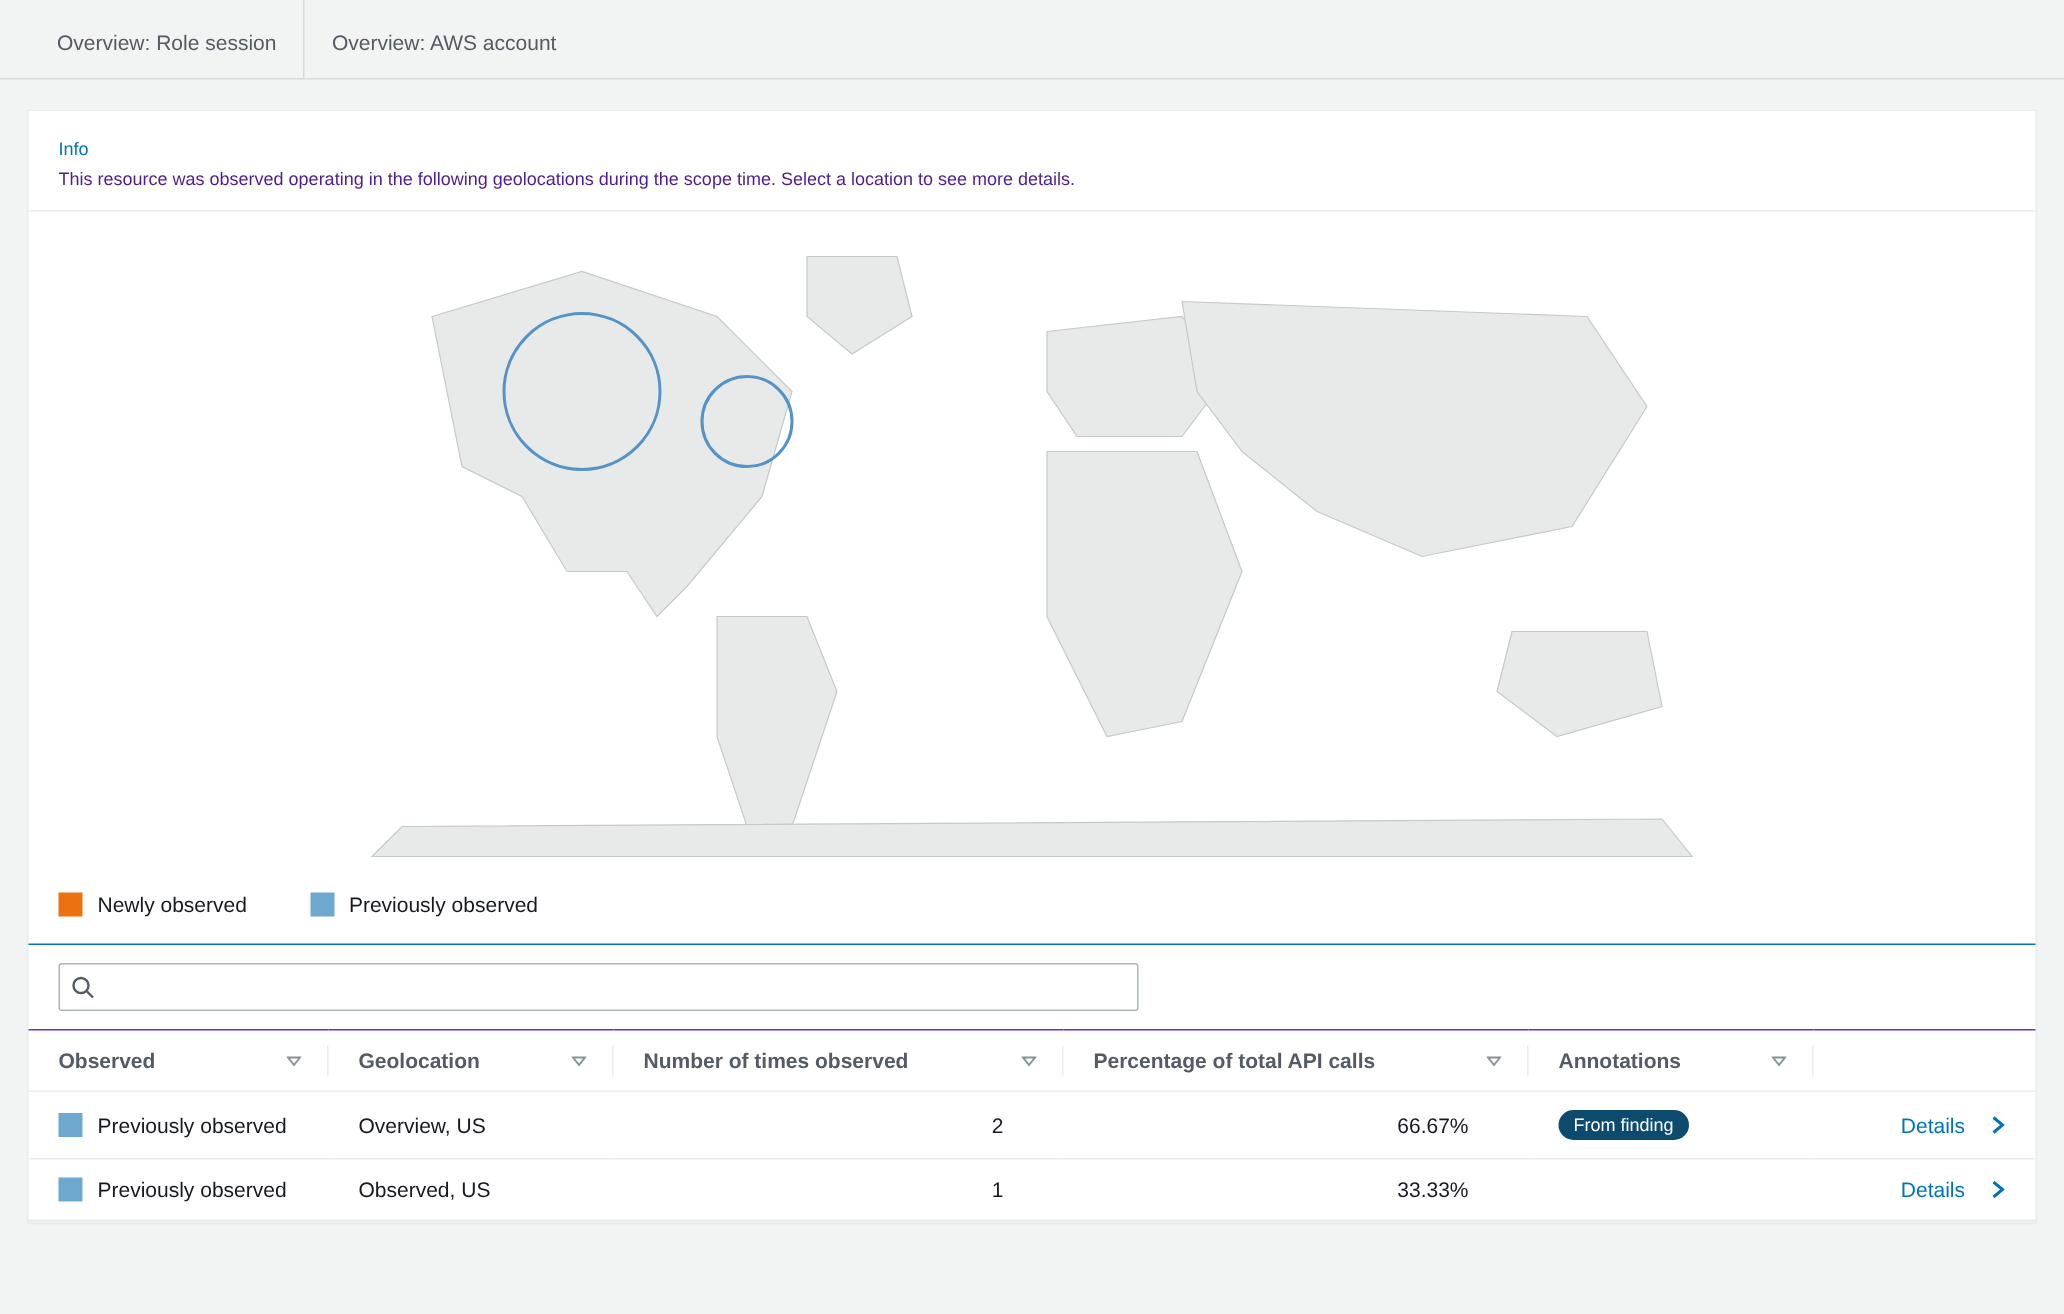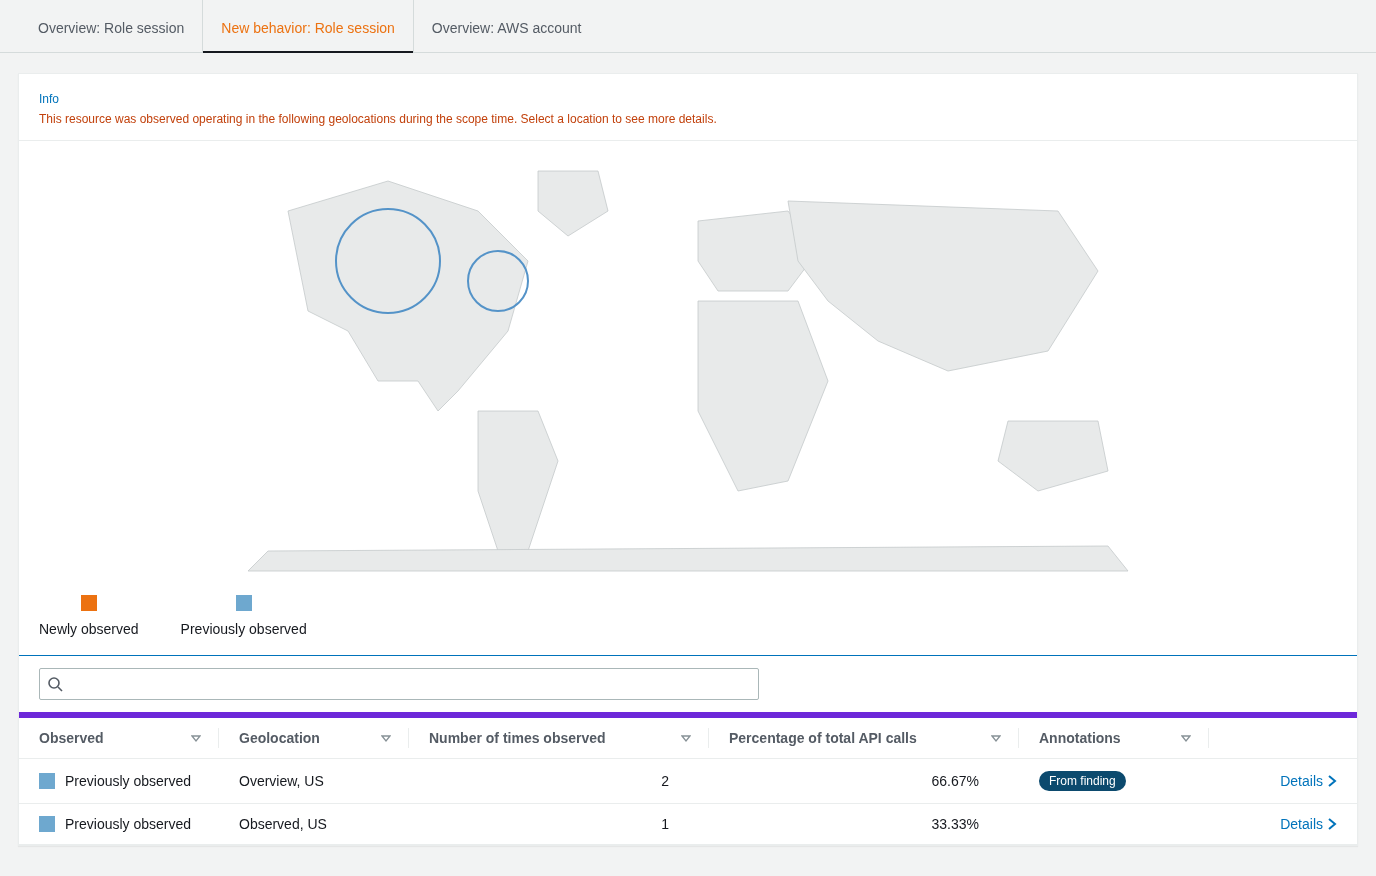--- a/index.html
+++ b/index.html
@@ -60,21 +60,21 @@
   }
   .info-link {
     font-size: 12px;
     font-weight: 400;
     color: #0073bb;
     cursor: pointer;
   }
   .panel-desc {
     margin-top: 6px;
     font-size: 12px;
-    color: #c2410c;
+    color: #4c1d95;
   }
   .map-container {
     position: relative;
     height: 440px;
     display: flex;
     justify-content: center;
     align-items: center;
     padding: 10px 0 0 0;
   }
   .map-svg {
@@ -87,21 +87,20 @@
     gap: 42px;
     padding: 14px 20px 18px 20px;
     align-items: center;
   }
   .legend-item {
     display: flex;
     align-items: center;
     gap: 10px;
     font-size: 14px;
     color: #16191f;
-    flex-direction: column;
   }
   .swatch {
     width: 16px;
     height: 16px;
   }
   .table-wrapper {
     border-top: 1px solid #0073bb;
   }
   .search-row {
     padding: 12px 20px;
@@ -129,21 +128,21 @@
     width: 100%;
     border-collapse: collapse;
     table-layout: fixed;
   }
   table.data thead th {
     text-align: left;
     font-weight: 700;
     color: #545b64;
     font-size: 14px;
     padding: 12px 20px;
-    border-top: 6px solid #6d28d9;
+    border-top: 1px solid #6d28d9;
     border-bottom: 1px solid #eaeded;
     position: relative;
   }
   table.data thead th .sort-icon {
     position: absolute;
     right: 18px;
     top: 50%;
     transform: translateY(-50%);
   }
   table.data thead th.sep::after {
@@ -171,37 +170,36 @@
     font-size: 12px;
     padding: 3px 10px;
     border-radius: 10px;
   }
   .details-link {
     color: #0073bb;
     font-weight: 400;
     cursor: pointer;
     display: inline-flex;
     align-items: center;
-    gap: 4px;
+    gap: 17px;
   }
   .right { text-align: right; }
   .num-right { text-align: right; padding-right: 40px !important; }
   .col-observed { width: 200px; }
   .col-geo { width: 190px; }
   .col-times { width: 300px; }
   .col-pct { width: 310px; }
   .col-annot { width: 190px; }
   .col-details { width: auto; }
 </style>
 </head>
 <body>
 
 <div class="tabs">
   <div class="tab"><span>Overview: Role session</span></div>
-  <div class="tab active"><span>New behavior: Role session</span></div>
   <div class="tab"><span>Overview: AWS account</span></div>
 </div>
 
 <div class="panel">
   <div class="panel-header">
     <div class="panel-title-row">
       <span class="info-link">Info</span>
     </div>
     <p class="panel-desc">This resource was observed operating in the following geolocations during the scope time. Select a location to see more details.</p>
   </div>

